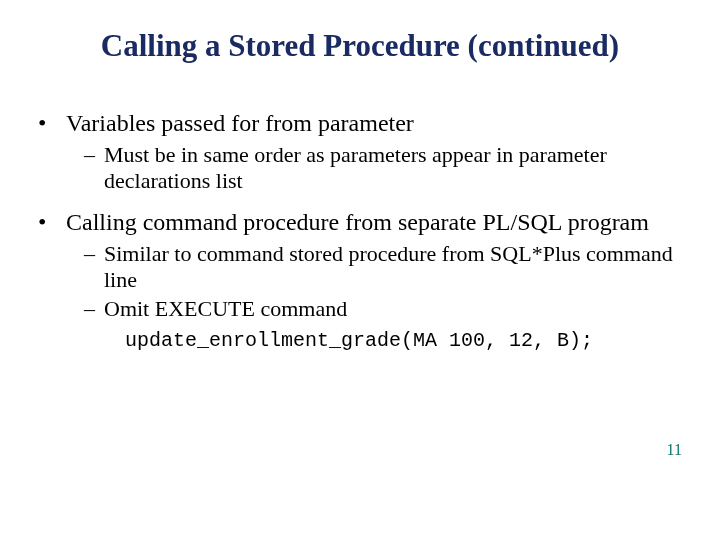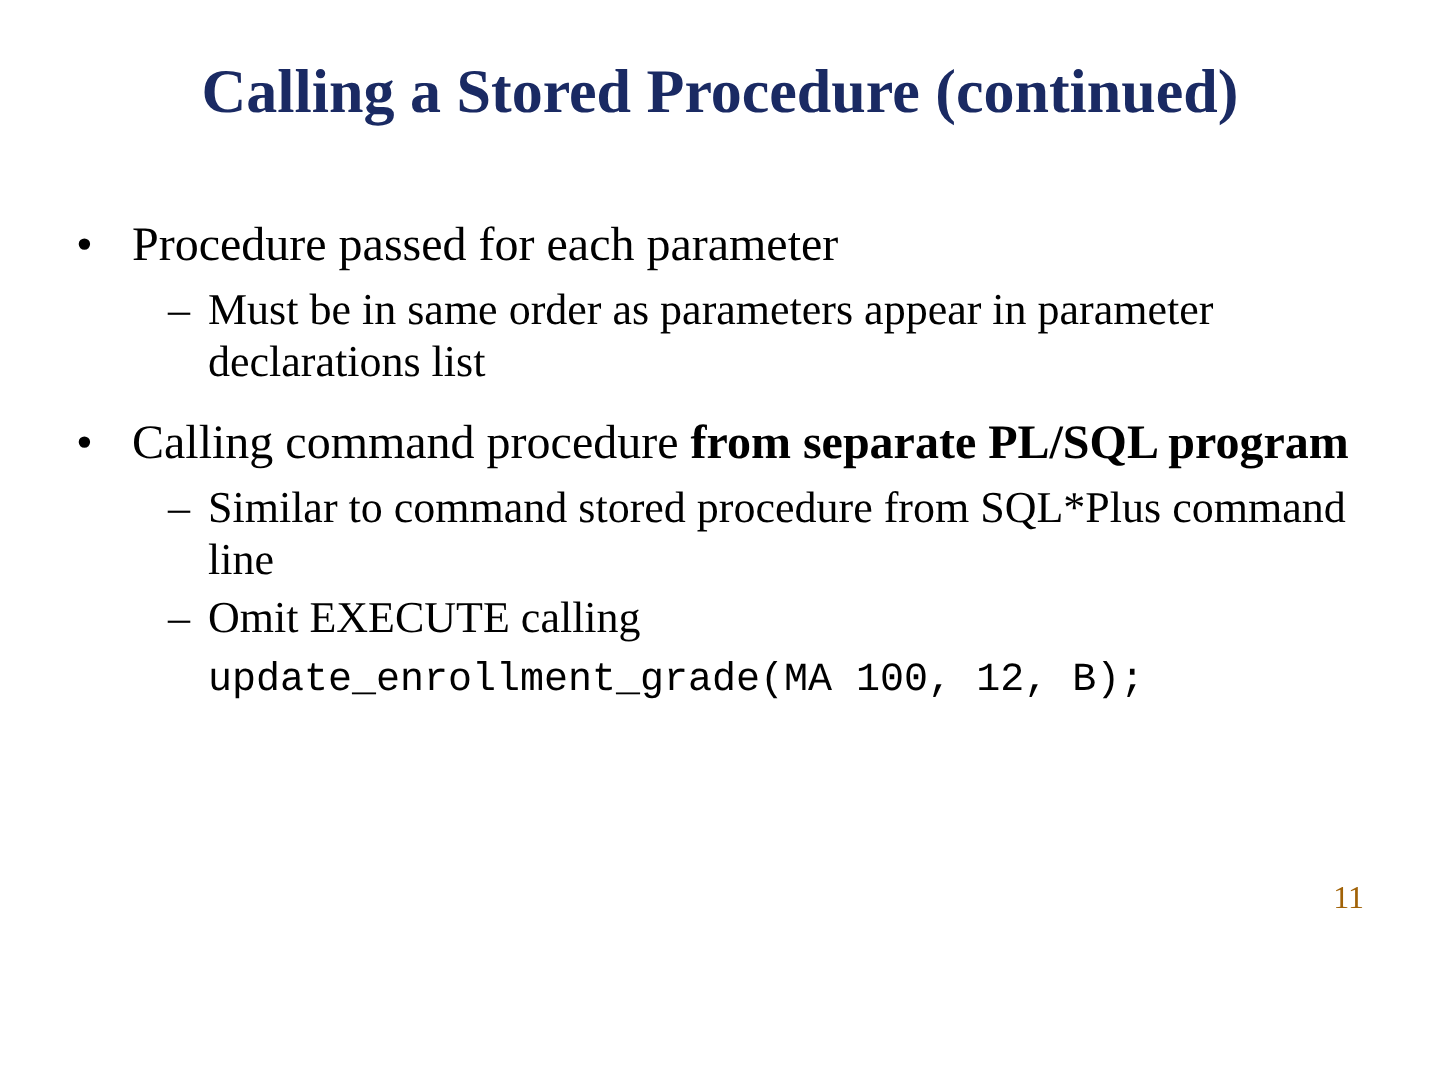--- a/index.html
+++ b/index.html
@@ -59,46 +59,46 @@
     width: 20px;
     flex: 0 0 20px;
   }
   .lvl2 .txt {
     flex: 1;
   }
   .gap {
     height: 10px;
   }
   .code {
-    margin-left: 72px;
+    margin-left: 93px;
     font-family: "Courier New", Courier, monospace;
     font-size: 20px;
     margin-top: 6px;
   }
   .pagenum {
     position: absolute;
     right: 38px;
     bottom: 26px;
     font-size: 16px;
-    color: #a16207;
+    color: #0f766e;
   }
-  .bold { font-weight: bold; }
+  .bold { font-weight: normal; }
 </style>
 </head>
 <body>
 
 <div class="slide">
 
   <div class="title">Calling a Stored Procedure (continued)</div>
 
   <div class="body">
 
     <div class="lvl1">
       <div class="bullet">•</div>
-      <div class="txt">Procedure passed for each parameter</div>
+      <div class="txt">Variables passed for from parameter</div>
     </div>
 
     <div class="lvl2">
       <div class="dash">–</div>
       <div class="txt">Must be in same order as parameters appear in parameter declarations list</div>
     </div>
 
     <div class="gap"></div>
 
     <div class="lvl1">
@@ -106,21 +106,21 @@
       <div class="txt"><span>Calling command procedure </span><span class="bold">from separate PL/SQL program</span></div>
     </div>
 
     <div class="lvl2">
       <div class="dash">–</div>
       <div class="txt">Similar to command stored procedure from SQL*Plus command line</div>
     </div>
 
     <div class="lvl2">
       <div class="dash">–</div>
-      <div class="txt">Omit EXECUTE calling</div>
+      <div class="txt">Omit EXECUTE command</div>
     </div>
 
     <div class="code">update_enrollment_grade(MA 100, 12, B);</div>
 
   </div>
 
   <div class="pagenum">11</div>
 
 </div>
 

